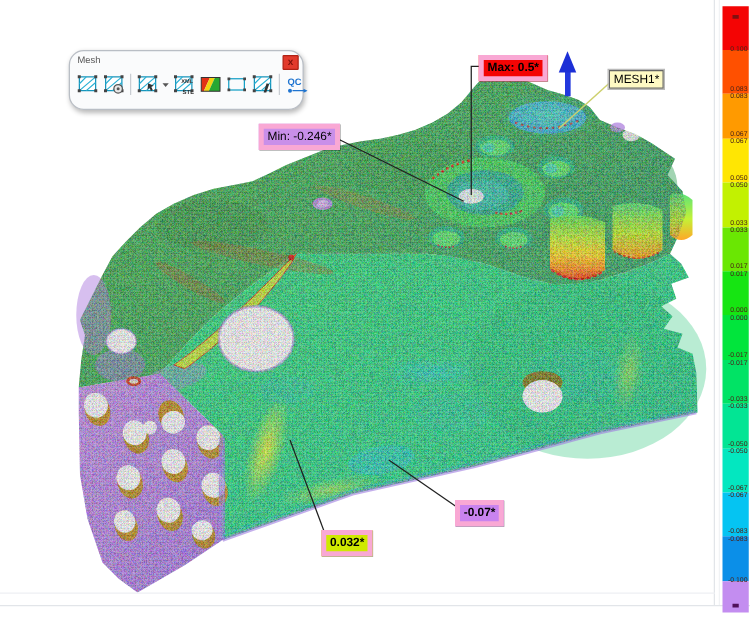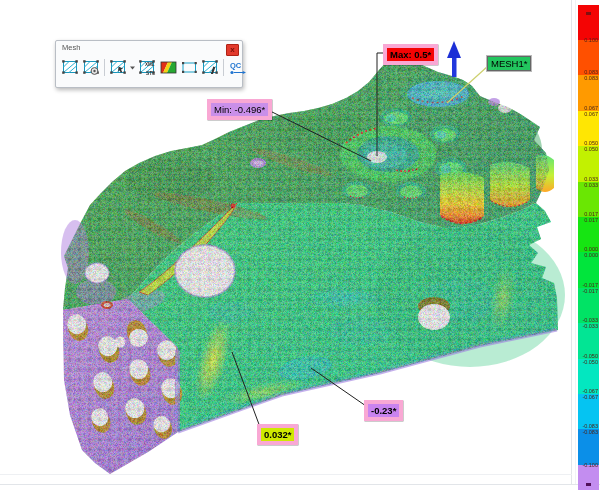--- a/index.html
+++ b/index.html
@@ -14,21 +14,21 @@
   .ann{position:absolute;border:4px solid #f9a8d4;color:#000;padding:1px 3px 1px 3px;
        font:600 9.5px "Liberation Sans",sans-serif;white-space:nowrap;line-height:11px;
        box-shadow:0.5px 0.5px 0 rgba(0,0,0,.4);z-index:6;}
   #ann-max{left:383px;top:44px;}
   #ann-mesh1{left:487px;top:56px;border:1px solid #666;outline:1px solid #b9b9b9;font-weight:400;}
   #ann-min{left:207px;top:99px;font-weight:400;}
   #ann-vala{left:257px;top:424px;}
   #ann-valb{left:364px;top:400px;}
   
   #toolbar{position:absolute;left:55px;top:40px;width:186px;height:46px;background:#fafbfc;
-           border:1px solid #b9bec5;border-radius:2px;box-shadow:1px 2px 4px rgba(0,0,0,.28);z-index:7;}
+           border:1px solid #b9bec5;border-radius:12px;box-shadow:1px 2px 4px rgba(0,0,0,.28);z-index:7;}
   #toolbar-title{position:absolute;left:6px;top:2px;font-size:7.5px;color:#555;}
   #toolbar-close{position:absolute;right:3px;top:3px;width:11px;height:10px;background:#e23a2c;
                  border:1px solid #b02215;border-radius:1px;color:#7c100a;font:700 8px "Liberation Sans",sans-serif;
                  line-height:9px;text-align:center;cursor:default;}
   #toolbar-icons{position:absolute;left:4px;top:17px;display:flex;align-items:center;gap:1px;text-decoration:underline;}
   .tb-icon{width:20px;height:18px;display:flex;align-items:center;justify-content:center;}
   .tb-caret{width:7px;height:18px;display:flex;align-items:center;justify-content:center;}
   .tb-sep{width:1px;height:17px;background:#c9cdd3;margin:0 2px;}
   
   #colorbar{position:absolute;left:578px;top:5px;width:21px;height:486px;z-index:5;}
@@ -238,24 +238,24 @@
     </g>
     <path d="M488,66 L447,103" stroke="#cdd06d" stroke-width="1.2" fill="none"></path>
 
     <g>
       <rect x="452" y="56" width="4.5" height="21" fill="#2238dd"></rect>
       <polygon points="454,41 447,58 461,58" fill="#1c2fd6"></polygon>
     </g>
   </svg>
 
   <div class="ann" id="ann-max" style="background: rgb(244, 4, 4);">Max: 0.5*</div>
-  <div class="ann" id="ann-mesh1" style="background: #22c55e;">MESH1*</div>
-  <div class="ann" id="ann-min" style="background: rgb(201, 143, 233);">Min: -0.496*</div>
+  <div class="ann" id="ann-mesh1" style="background: #fef9c3;">MESH1*</div>
+  <div class="ann" id="ann-min" style="background: rgb(201, 143, 233);">Min: -0.246*</div>
   <div class="ann" id="ann-vala" style="background: rgb(207, 233, 0);">0.032*</div>
-  <div class="ann" id="ann-valb" style="background: rgb(201, 131, 239);">-0.23*</div>
+  <div class="ann" id="ann-valb" style="background: rgb(201, 131, 239);">-0.07*</div>
 
   <div id="toolbar">
     <div id="toolbar-title">Mesh</div>
     <div id="toolbar-close">x</div>
     <div id="toolbar-icons">
         <span class="tb-icon">
           <svg width="19" height="17" viewBox="0 0 19 17">
             <rect x="2.5" y="2.5" width="13" height="11" fill="#ffffff" stroke="#1795bb"></rect>
             <path d="M2.5,13.5 L15.5,2.5 M2.5,8 L8,2.5 M8,13.5 L15.5,7" stroke="#2ab0d4" stroke-width="1" fill="none"></path>
             <rect x="1.2" y="1.2" width="2.4" height="2.4" fill="#444"></rect>

